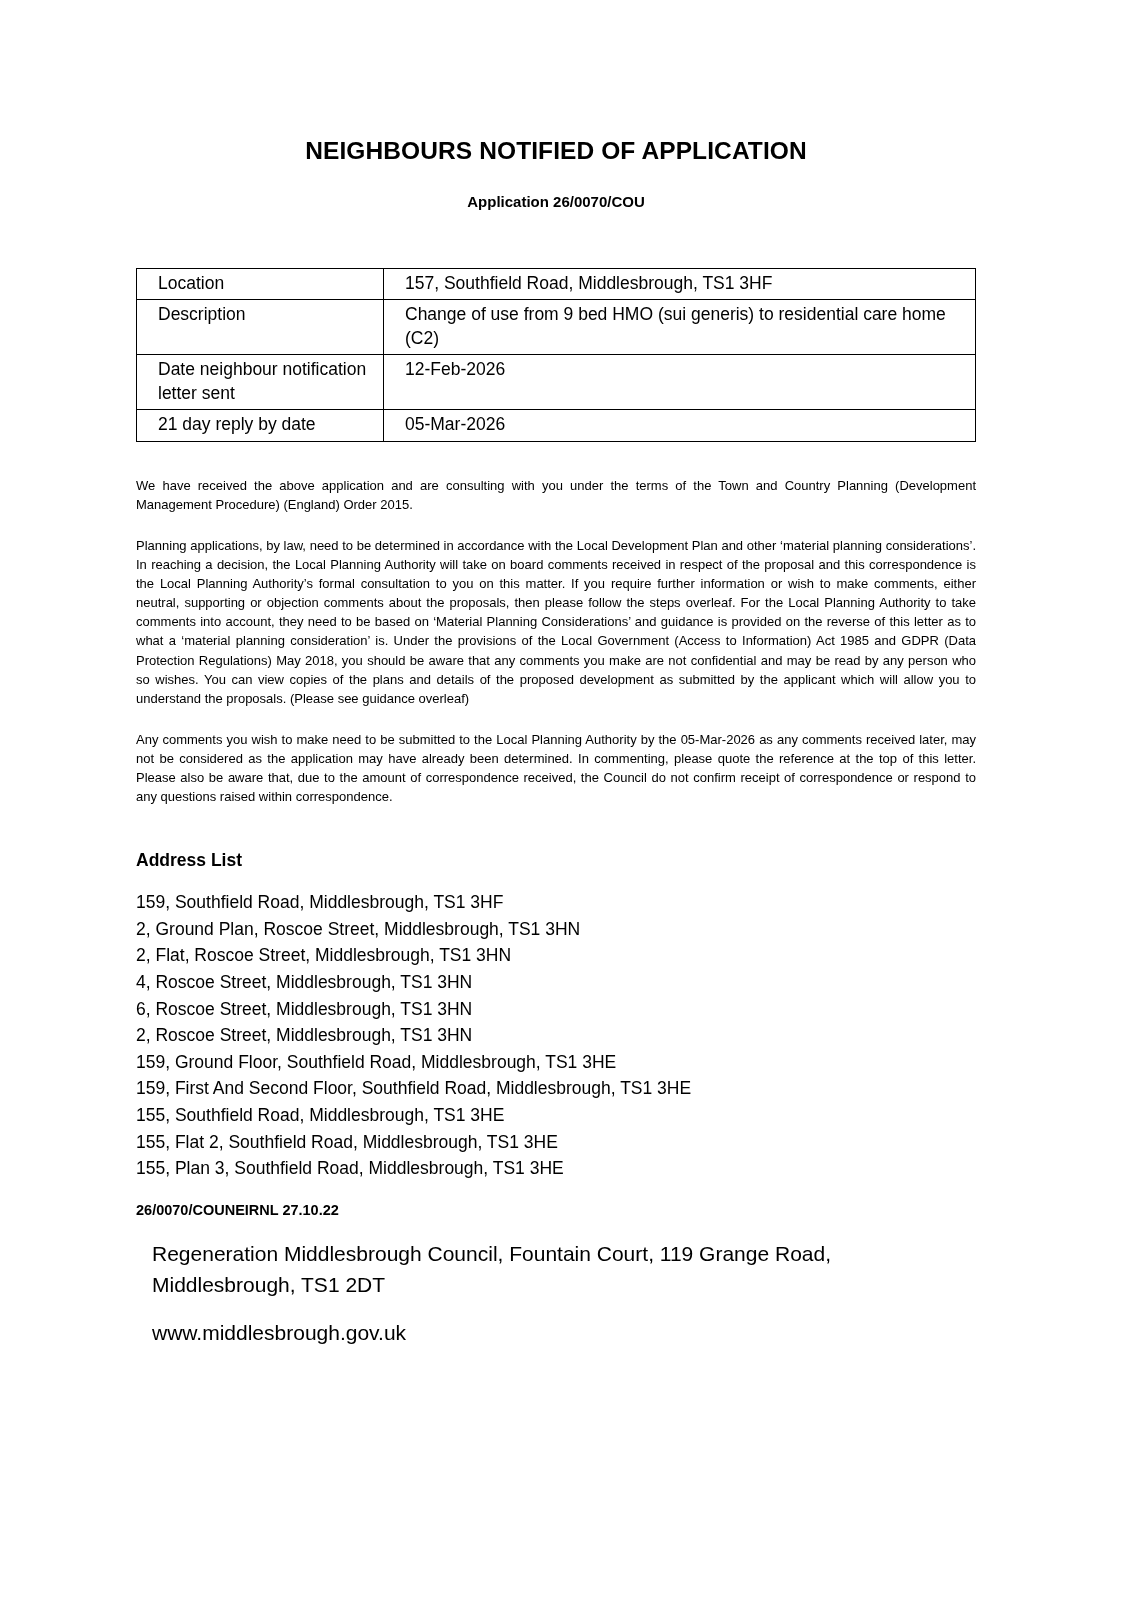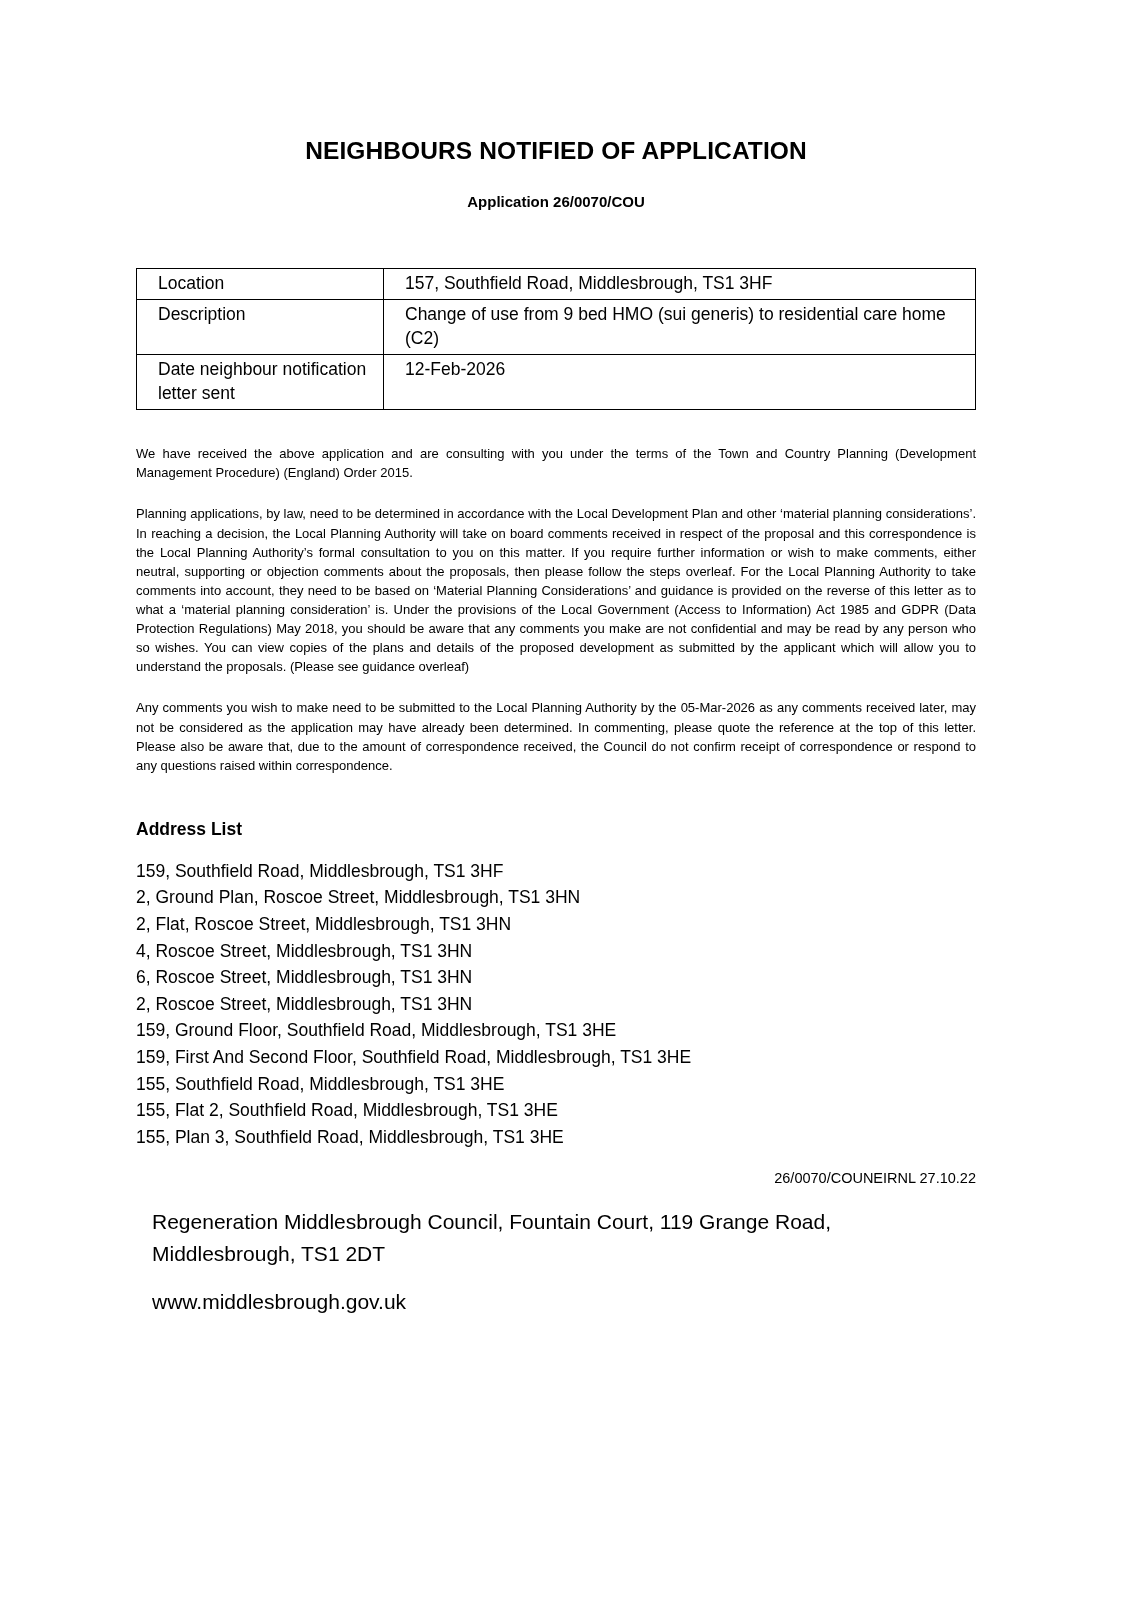--- a/index.html
+++ b/index.html
@@ -80,24 +80,23 @@
   }
   ul.address-list li {
     font-size: 17.5px;
     line-height: 1.52;
   }
   .footer {
     padding-top: 18px;
   }
   .footer-ref {
     font-size: 14.5px;
-    font-weight: normal;
+    font-weight: bold;
     margin: 0;
     line-height: 1.5;
-    text-align: right;
   }
   .footer-line {
     font-size: 21px;
     margin: 16px;
     line-height: 1.52;
   }
 </style>
 </head>
 <body>
 
@@ -113,20 +112,24 @@
           <td class="label-cell">Location</td>
           <td>157, Southfield Road, Middlesbrough, TS1 3HF</td>
         </tr>
         <tr>
           <td class="label-cell">Description</td>
           <td>Change of use from 9 bed HMO (sui generis) to residential care home (C2)</td>
         </tr>
         <tr>
           <td class="label-cell">Date neighbour notification letter sent</td>
           <td>12-Feb-2026</td>
+        </tr>
+        <tr>
+          <td class="label-cell">21 day reply by date</td>
+          <td>05-Mar-2026</td>
         </tr>
       </tbody>
     </table>
 
     <p class="para first">We have received the above application and are consulting  with you under the terms of the Town and Country Planning (Development Management Procedure) (England) Order 2015.</p>
     <p class="para gap">Planning applications, by law, need to be determined in accordance with the Local Development Plan and other ‘material planning considerations’.  In reaching a decision, the Local Planning Authority will take on board comments received in respect of the proposal and this correspondence is the Local Planning Authority’s formal consultation to you on this matter. If you require further information or wish to make comments, either neutral, supporting or objection comments about the proposals, then please follow the steps overleaf. For the Local Planning Authority to take comments into account, they need to be based on ‘Material Planning Considerations’ and guidance is provided on the reverse of this letter as to what a ‘material planning consideration’ is.  Under the provisions of the Local Government (Access to Information) Act 1985 and GDPR (Data Protection Regulations) May 2018, you should be aware that any comments you make are not confidential and may be read by any person who so wishes.  You can view copies of the plans and details of the proposed development as submitted by the applicant which will allow you to understand the proposals. (Please see guidance overleaf)</p>
     <p class="para gap">Any comments you wish to make need to be submitted to the Local Planning Authority by the 05-Mar-2026 as any comments received later, may not be considered as the application may have already been determined.  In commenting, please quote the reference at the top of this letter.  Please also be aware that, due to the amount of correspondence received, the Council do not confirm receipt of correspondence or respond to any questions raised within correspondence.</p>
 
     <div class="section-heading">Address List</div>
 

